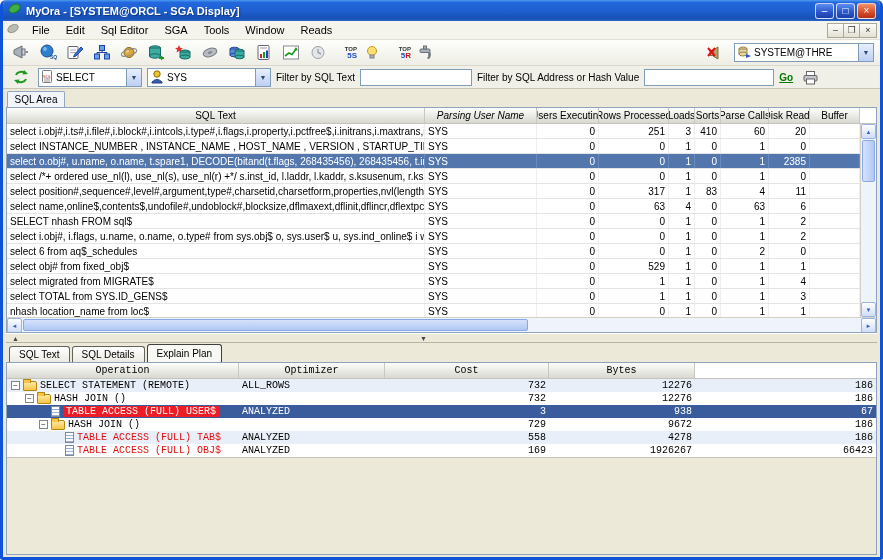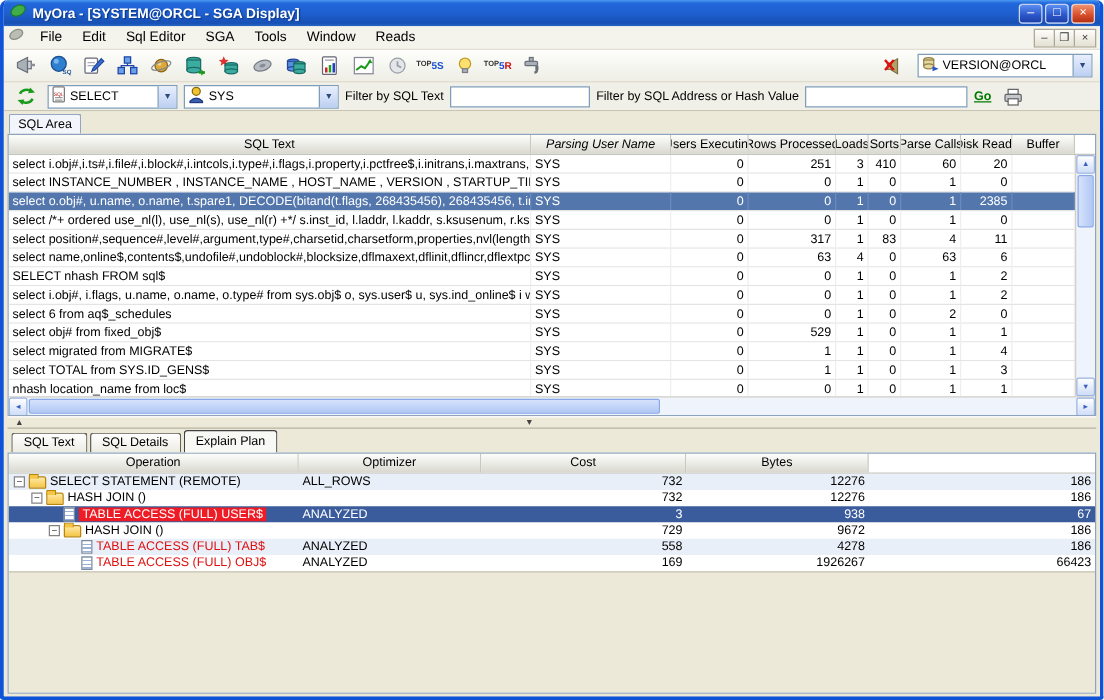--- a/index.html
+++ b/index.html
@@ -24,21 +24,21 @@
   .menu-item{font-size:11px;padding:1px 8px;}
   .mdi-ctrls{margin-left:auto;display:flex;border:1px solid #aca899;background:#ece9d8;}
   .mdictl{width:16px;height:13px;font-size:9px;line-height:12px;text-align:center;color:#333;
     border-right:1px solid #aca899;background:linear-gradient(#fdfdfb,#e4e1d2);}
   .mdictl:last-child{border-right:none;}
   
   .toolbar1{height:26px;display:flex;align-items:center;padding:0 6px;
     background:linear-gradient(#fefefc,#eeeee6);border-bottom:1px solid #dcd9cc;}
   .ti{width:24px;height:20px;display:inline-flex;align-items:center;justify-content:center;}
   .ti svg{display:block;}
-  .txticon{display:flex;flex-direction:row;align-items:flex-start;line-height:1;width:24px;}
+  .txticon{display:flex;flex-direction:column;align-items:flex-end;line-height:1;width:24px;}
   .txticon .t1{font-size:6px;color:#333;font-weight:bold;}
   .txticon .t2{font-size:8px;font-weight:bold;color:#1a50d0;}
   .txticon .t2 .r{color:#d01010;}
   .tb-right{margin-left:auto;display:flex;align-items:center;gap:6px;}
   .combo{display:flex;align-items:center;height:19px;background:#fff;border:1px solid #7f9db9;
     font-size:10px;padding-left:2px;gap:3px;}
   .combo .cval{flex:1;white-space:nowrap;overflow:hidden;}
   .combo .arrow{width:15px;height:17px;margin-left:auto;border-left:1px solid #7f9db9;
     background:linear-gradient(#e8effc,#bccff2);color:#2c4a7c;font-size:7px;
     display:flex;align-items:center;justify-content:center;}
@@ -82,21 +82,21 @@
   
   .splitter{height:10px;position:relative;border-top:1px solid #fff;border-bottom:1px solid #b8b4a4;}
   .sparrow{position:absolute;top:0;font-size:7px;color:#444;line-height:10px;}
   
   .dtabs{height:19px;display:flex;align-items:flex-end;gap:2px;padding-left:3px;}
   .dtab{height:16px;padding:0 9px;font-size:10px;display:flex;align-items:center;
     background:linear-gradient(#ffffff,#ecebe2);border:1px solid #63635e;border-bottom:none;
     border-radius:3px 3px 0 0;white-space:nowrap;}
   .dtab.active{height:18px;background:#f8f8f4;border-color:#404040;position:relative;z-index:2;}
   
-  .explain{flex:1;border:1px solid #8ea4bc;background:#fff;display:flex;flex-direction:column;overflow:hidden;}
+  .explain{flex:1;border:1px solid #8ea4bc;background:#fff;display:flex;flex-direction:column;overflow:hidden;font-family:Liberation Mono, monospace;}
   .erow{display:flex;height:13px;font-size:10px;background:#fff;align-items:stretch;}
   .erow.alt{background:#e9eff8;}
   .erow.sel{background:#3a5c9c;color:#fff;}
   .ecell{padding:0 3px;white-space:nowrap;overflow:hidden;display:flex;align-items:center;}
   .ecell.num{justify-content:flex-end;}
   .ecell.op{padding-left:4px;}
   .op-label.red{color:#e01010;text-align:center;}
   .op-label.chip{background:#ee1c25;color:#fff;padding:0 3px;}
   .expander{width:9px;height:9px;border:1px solid #848484;background:#fff;font-size:8px;
     line-height:7px;text-align:center;color:#333;margin-right:3px;flex:none;}
@@ -277,21 +277,21 @@
       </span>
       <span class="combo" style="width:140px;">
         <span>
           <svg width="14" height="14">
               <ellipse cx="6" cy="4" rx="4" ry="2" fill="#e4d8a0" stroke="#94824a"></ellipse>
               <rect x="2" y="4" width="8" height="5" fill="#e4d8a0" stroke="#94824a"></rect>
               <ellipse cx="6" cy="9" rx="4" ry="2" fill="#e4d8a0" stroke="#94824a"></ellipse>
               <polygon points="9,9 14,11 9,13" fill="#2a55c8"></polygon>
             </svg>
         </span>
-        <span class="cval">VERSION@ORCL</span>
+        <span class="cval">SYSTEM@THRE</span>
         <span class="arrow">▼</span>
       </span>
     </span>
   </div>
 
   <div class="toolbar2">
     <span class="ti">
       <svg width="18" height="16">
         <path d="M4 6 A5.5 4.5 0 0 1 13 4" stroke="#1a9a1a" stroke-width="2" fill="none"></path>
         <polygon points="12,1 16,5 10.5,5.5" fill="#1a9a1a"></polygon>

